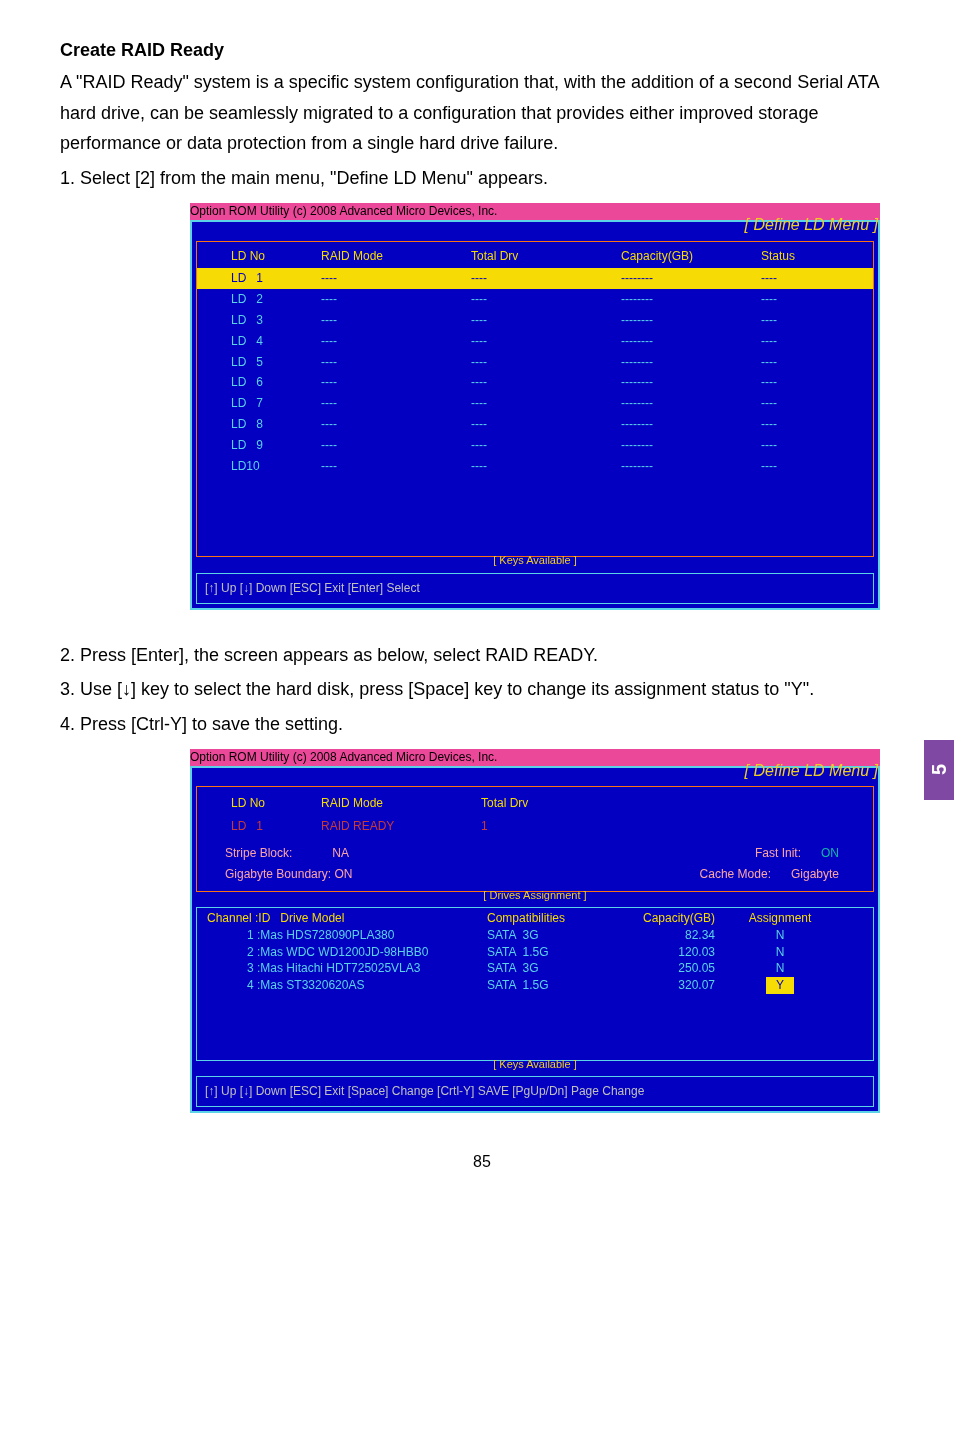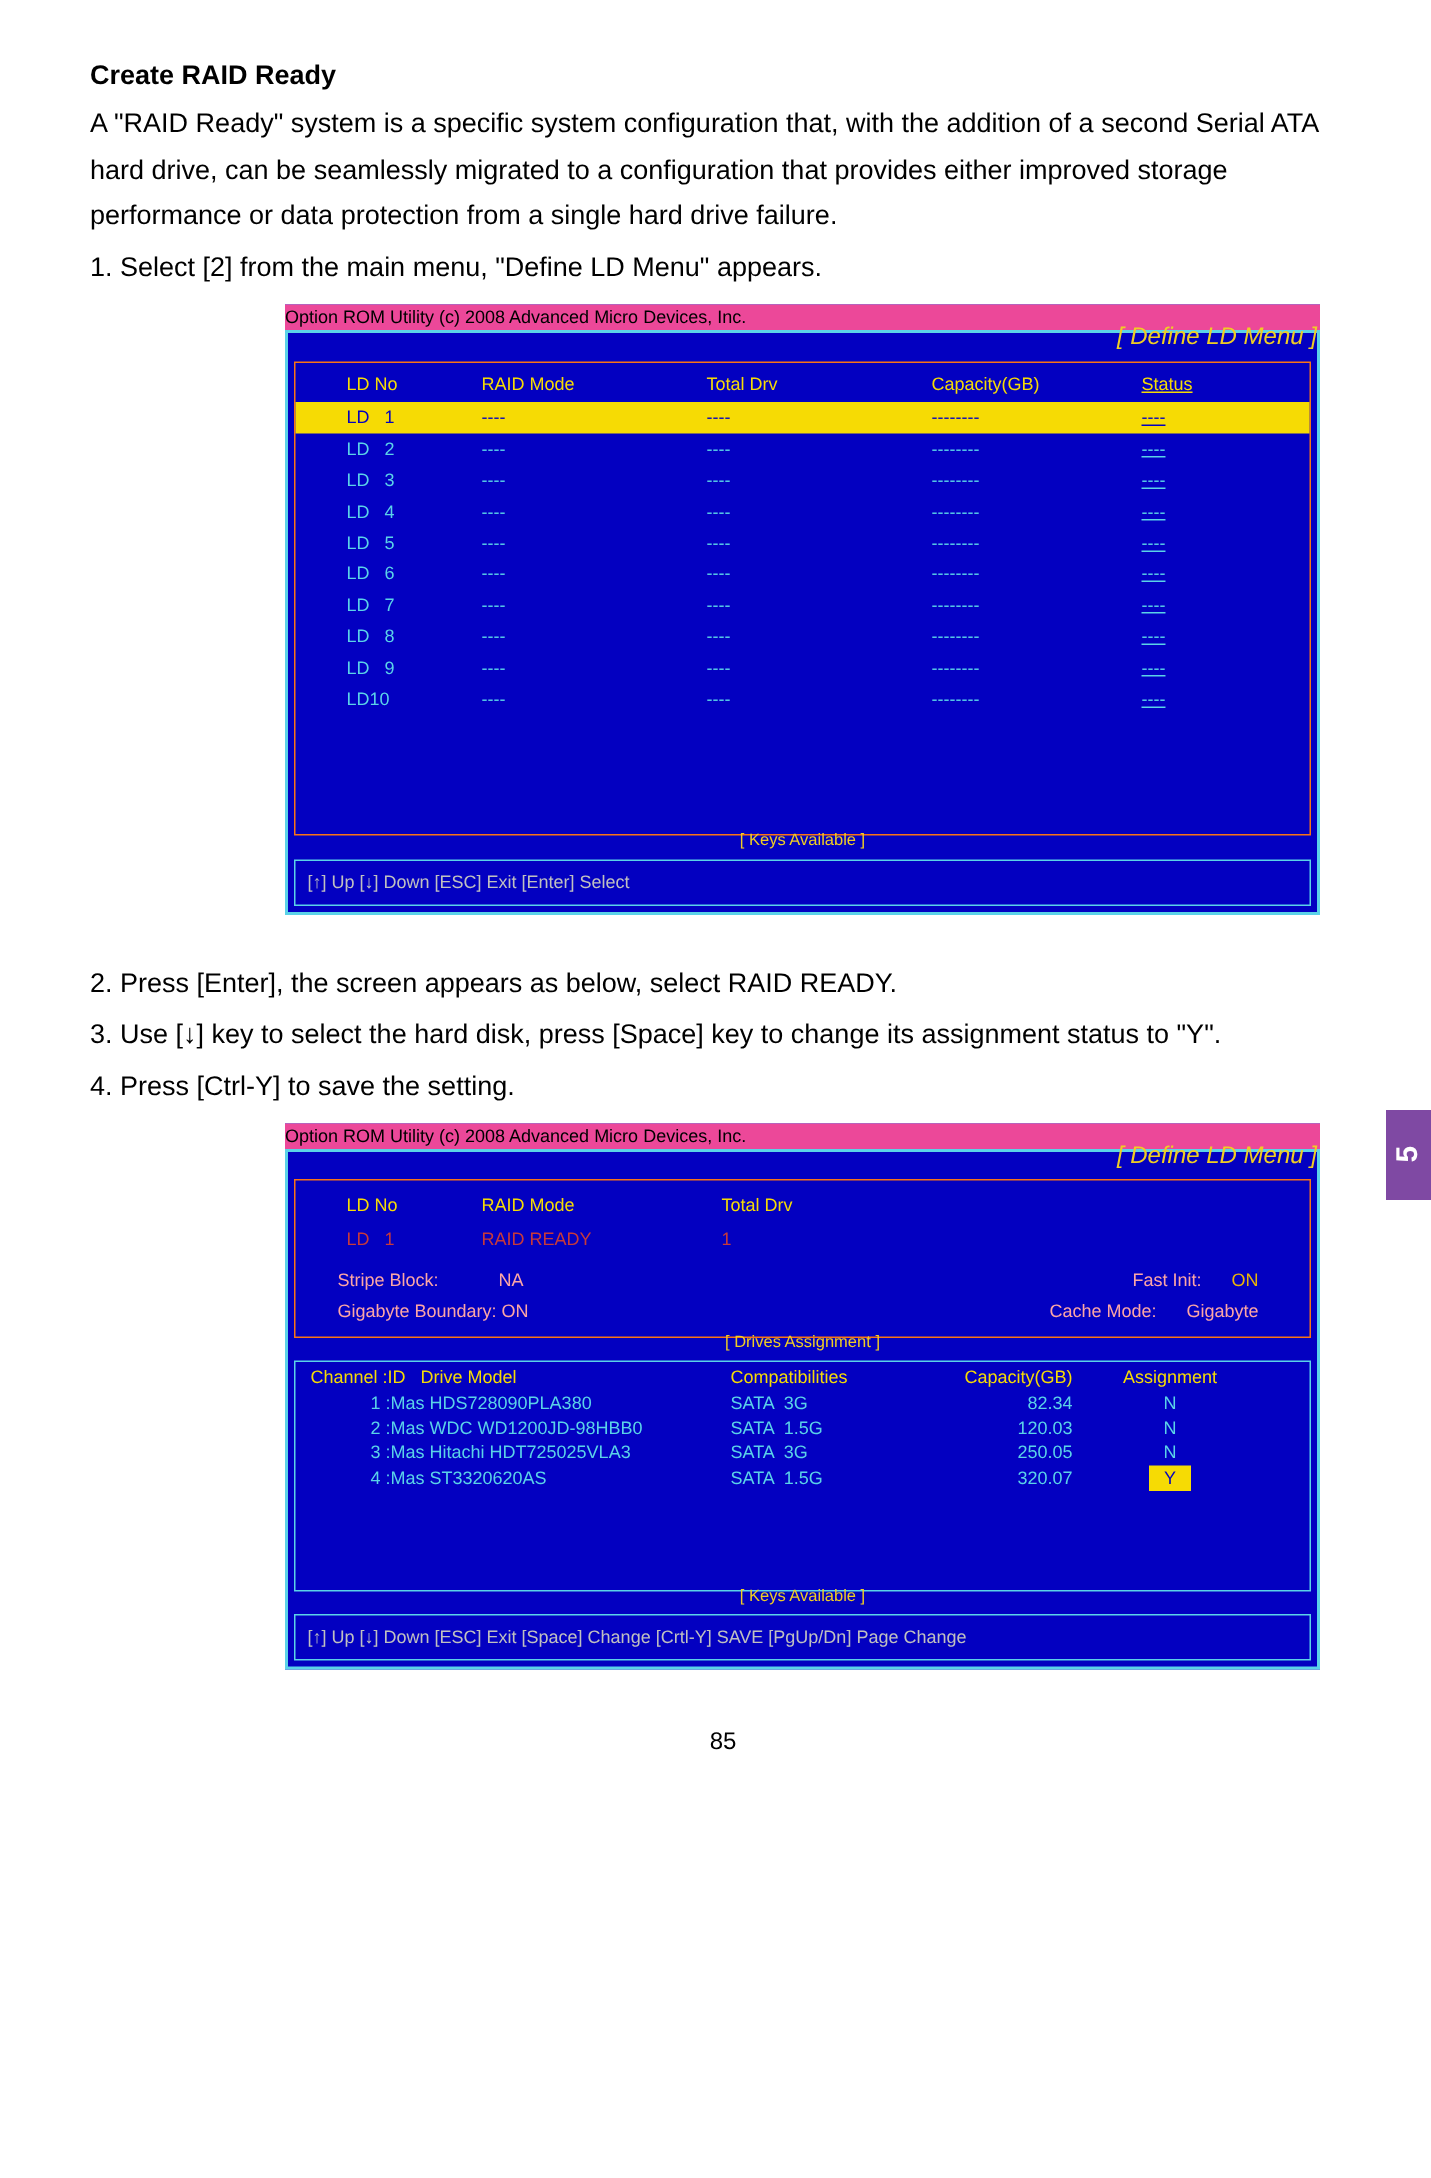--- a/index.html
+++ b/index.html
@@ -85,21 +85,21 @@
     padding: 6px 4px 4px 4px;
   }
   .bios-row.selected {
     color: #0300c1;
     background: #f6db04;
   }
   .bios-row .c1 { width: 90px; padding-left: 30px;}
   .bios-row .c2 { width: 150px; }
   .bios-row .c3 { width: 150px; }
   .bios-row .c4 { width: 140px; }
-  .bios-row .c5 { width: 80px; text-decoration: underline; }
+  .bios-row .c5 { width: 80px; }
   .bios-spacer { height: 80px; }
   .bios-keys-label {
     color: #f0cd24;
     text-align: center;
     font-size: 11px;
     margin-top: -8px;
   }
   .bios-keys {
     border: 1px solid #5bd2e8;
     margin: 4px 4px 4px 4px;
@@ -123,21 +123,21 @@
 
   .bios2-stripe {
     display:flex;
     padding: 2px 4px 2px 28px;
     font-size:12px;
     justify-content: space-between;
   }
   .bios2-stripe .left { display:flex; gap: 40px;}
   .bios2-stripe .right { display:flex; gap: 20px; padding-right: 30px;}
   .bios2-stripe .lbl { color: #fca5a5;}
-  .bios2-stripe .on { color: #eab308;}
+  .bios2-stripe .on { color: #14b8a6;}
 
   .drives-section-label {
     color: #f0cd24;
     text-align: center;
     font-size: 11px;
     margin-top: -8px;
   }
   .drives-box {
     border: 1px solid #5bd2e8;
     margin: 4px;

